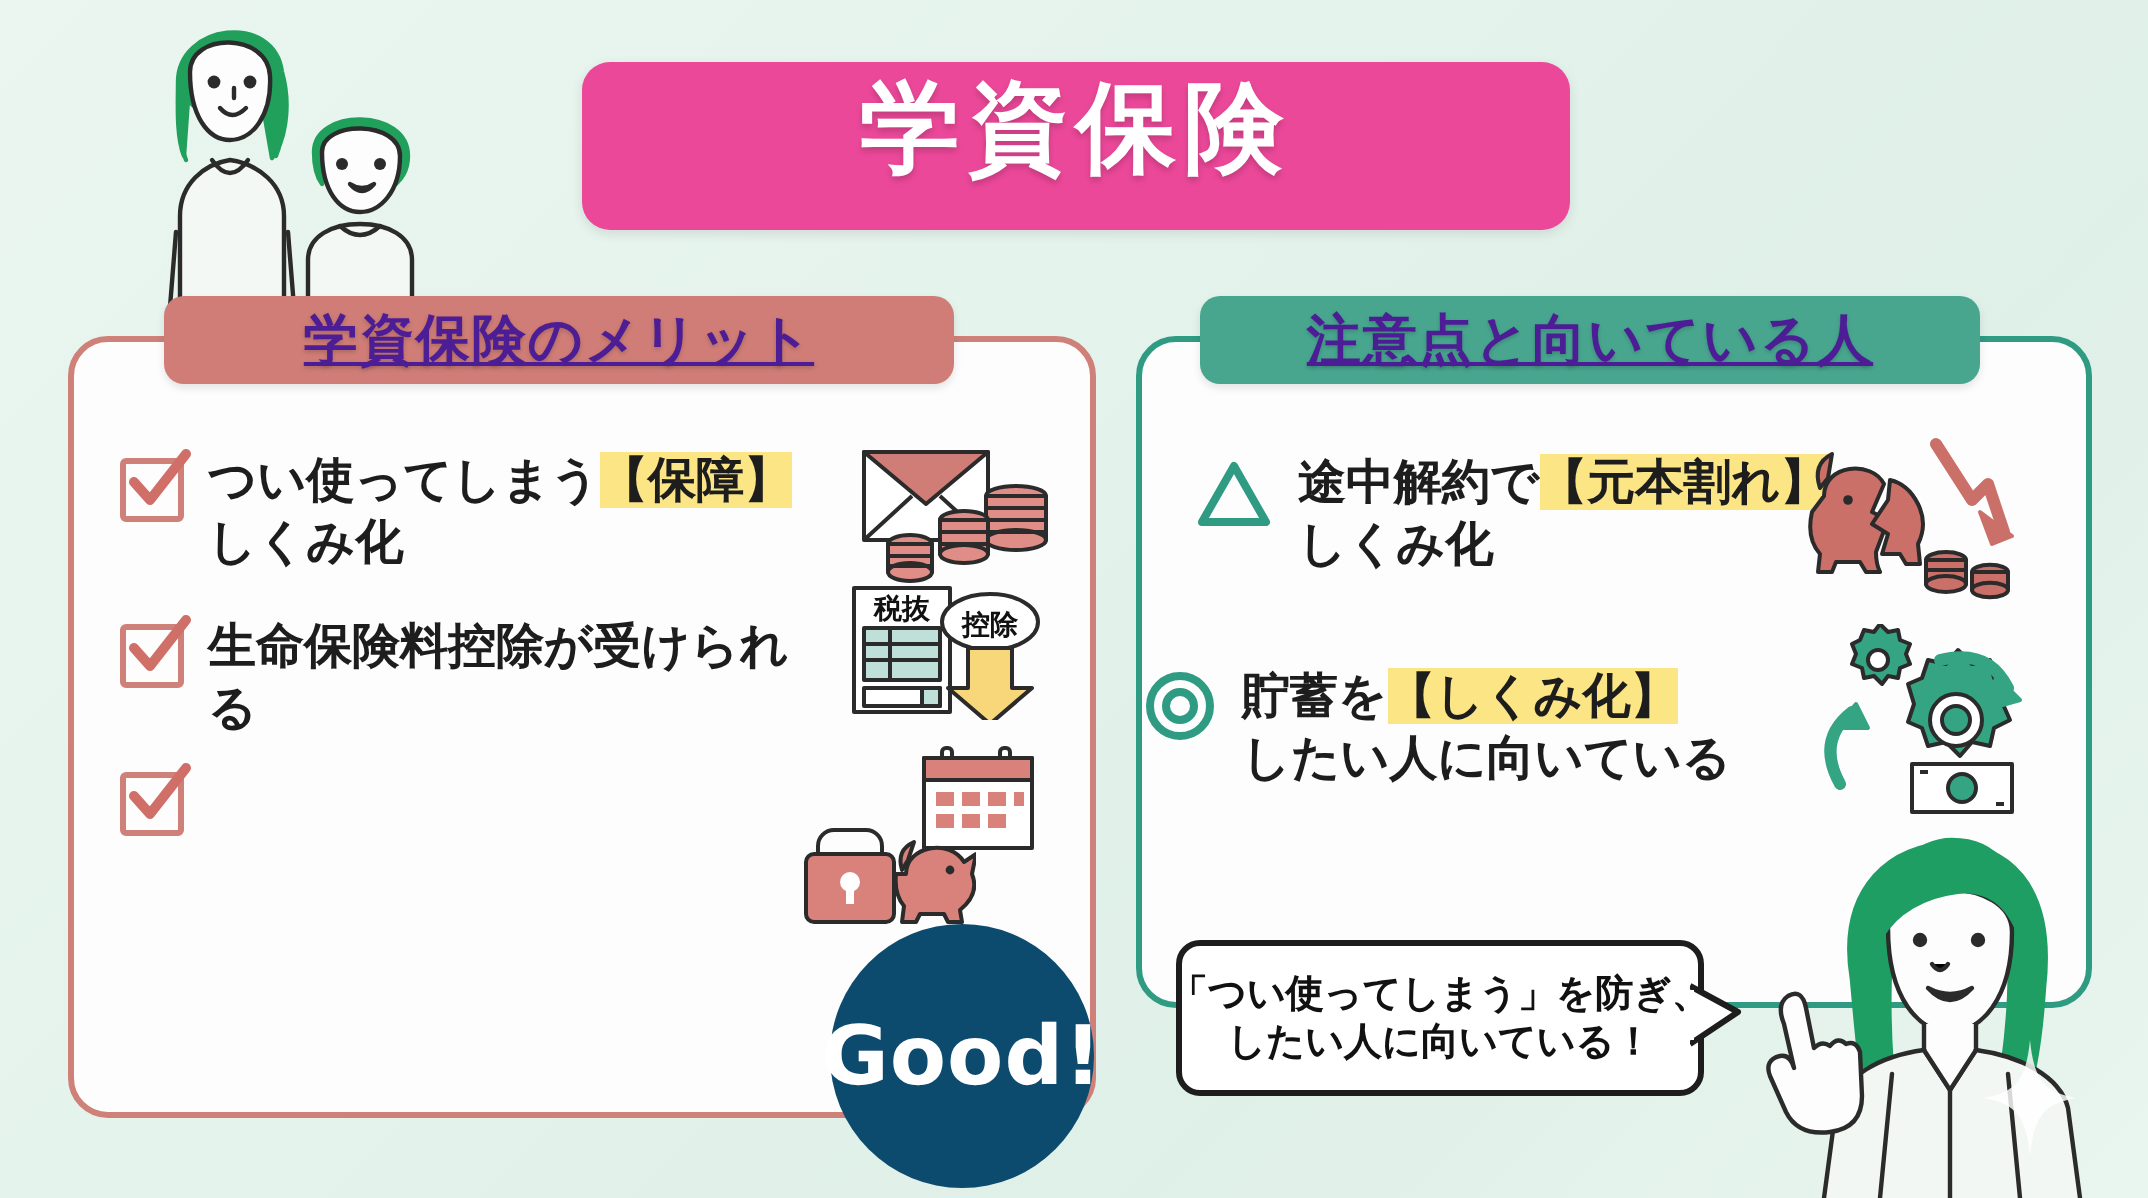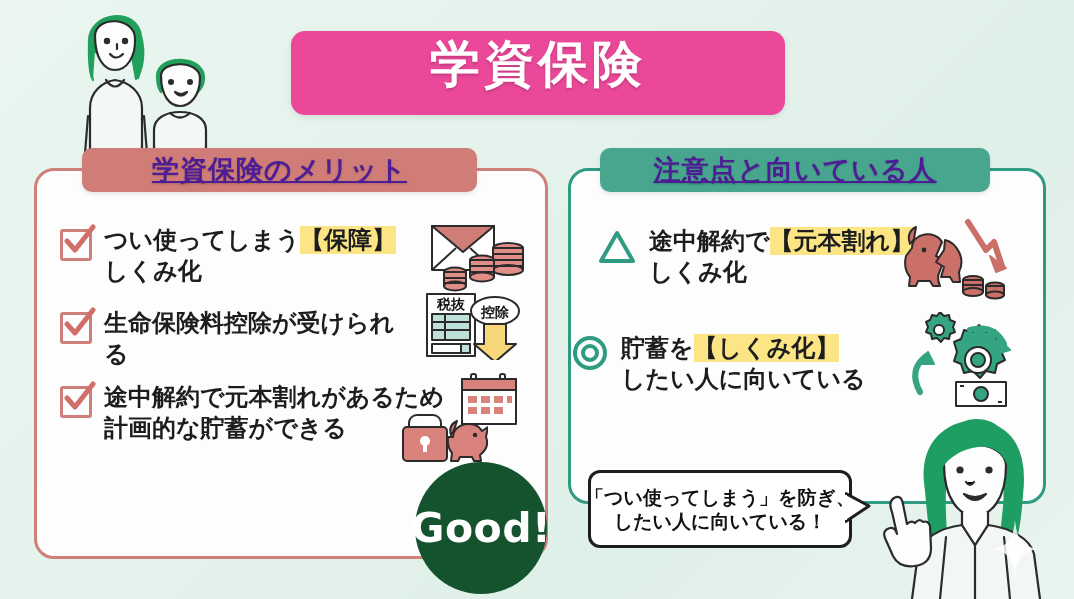--- a/index.html
+++ b/index.html
@@ -48,21 +48,21 @@
   .chk svg{position:absolute;left:2px;top:-3px;}
 
   
   .tri{width:38px;height:34px;flex:0 0 38px;margin-right:13px;margin-top:4px;}
   
   .dcirc{width:36px;height:36px;flex:0 0 36px;margin-right:13px;margin-top:2px;}
 
   
   .good{
     position:absolute;left:415px;top:462px;width:132px;height:132px;border-radius:50%;
-    background:#14532d;display:flex;align-items:center;justify-content:center;
+    background:#0c4a6e;display:flex;align-items:center;justify-content:center;
   }
   .good .t{color:#fff;font-size:41px;font-weight:700;letter-spacing:.5px;}
 
   
   .bubble{
     position:absolute;left:588px;top:470px;width:258px;height:72px;
     background:#fff;border:3px solid #1d1d1d;border-radius:12px;
     display:flex;flex-direction:column;align-items:center;justify-content:center;
   }
   .bubble .l{font-size:19px;font-weight:700;color:#111;line-height:1.28;white-space:nowrap;}
@@ -186,24 +186,20 @@
     <text x="71" y="25" font-size="14" font-weight="700" fill="#111" text-anchor="middle" font-family="'DejaVu Sans',sans-serif">控除</text>
   </svg>
 
   <div class="item" style="left:60px;top:382px;width:400px;">
     <span class="chk">
       <span class="box"></span>
       <svg width="34" height="34" viewBox="0 0 34 34">
           <path d="M5 18 L13 27 L31 4" fill="none" stroke="#cf6f68" stroke-width="5" stroke-linecap="round" stroke-linejoin="round"></path>
         </svg>
     </span>
-    <span class="txt">
-      <span>途中解約で元本割れがあるため</span><br>
-      <span>計画的な貯蓄ができる</span>
-    </span>
   </div>
 
   <svg class="sideicon ic-calendar" viewBox="0 0 62 55">
     <g stroke="#2b2b2b" stroke-width="2" stroke-linejoin="round">
       <rect x="13" y="2" width="5" height="10" rx="2" fill="#fff"></rect>
       <rect x="42" y="2" width="5" height="10" rx="2" fill="#fff"></rect>
       <rect x="4" y="7" width="54" height="45" fill="#fff"></rect>
       <rect x="4" y="7" width="54" height="11" fill="#d9827c"></rect>
       <g fill="#d9827c" stroke="none">
         <rect x="10" y="24" width="9" height="7"></rect>

